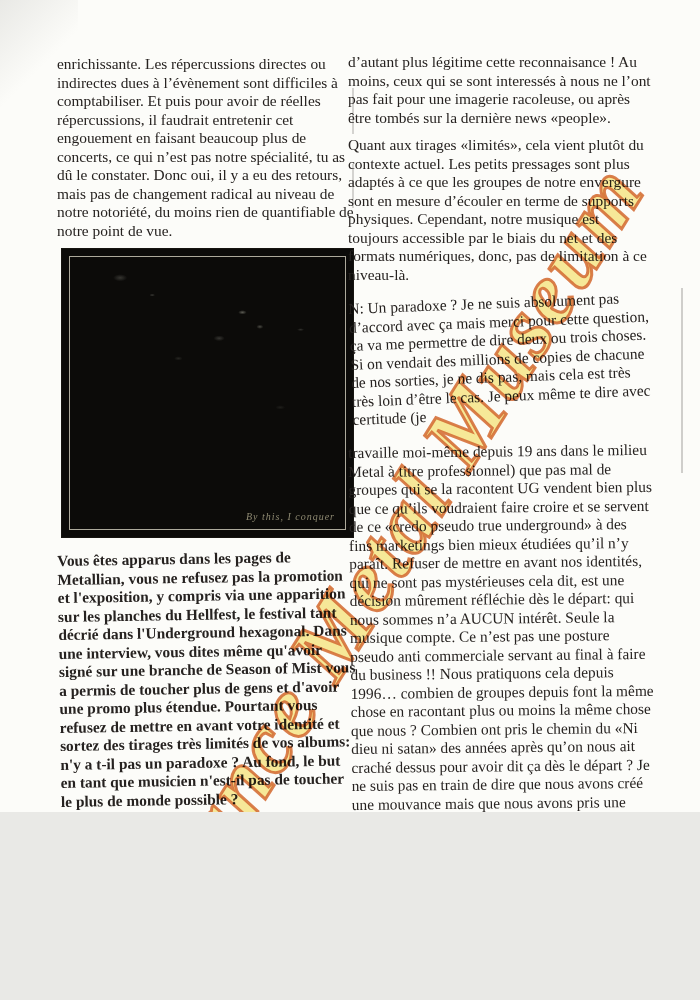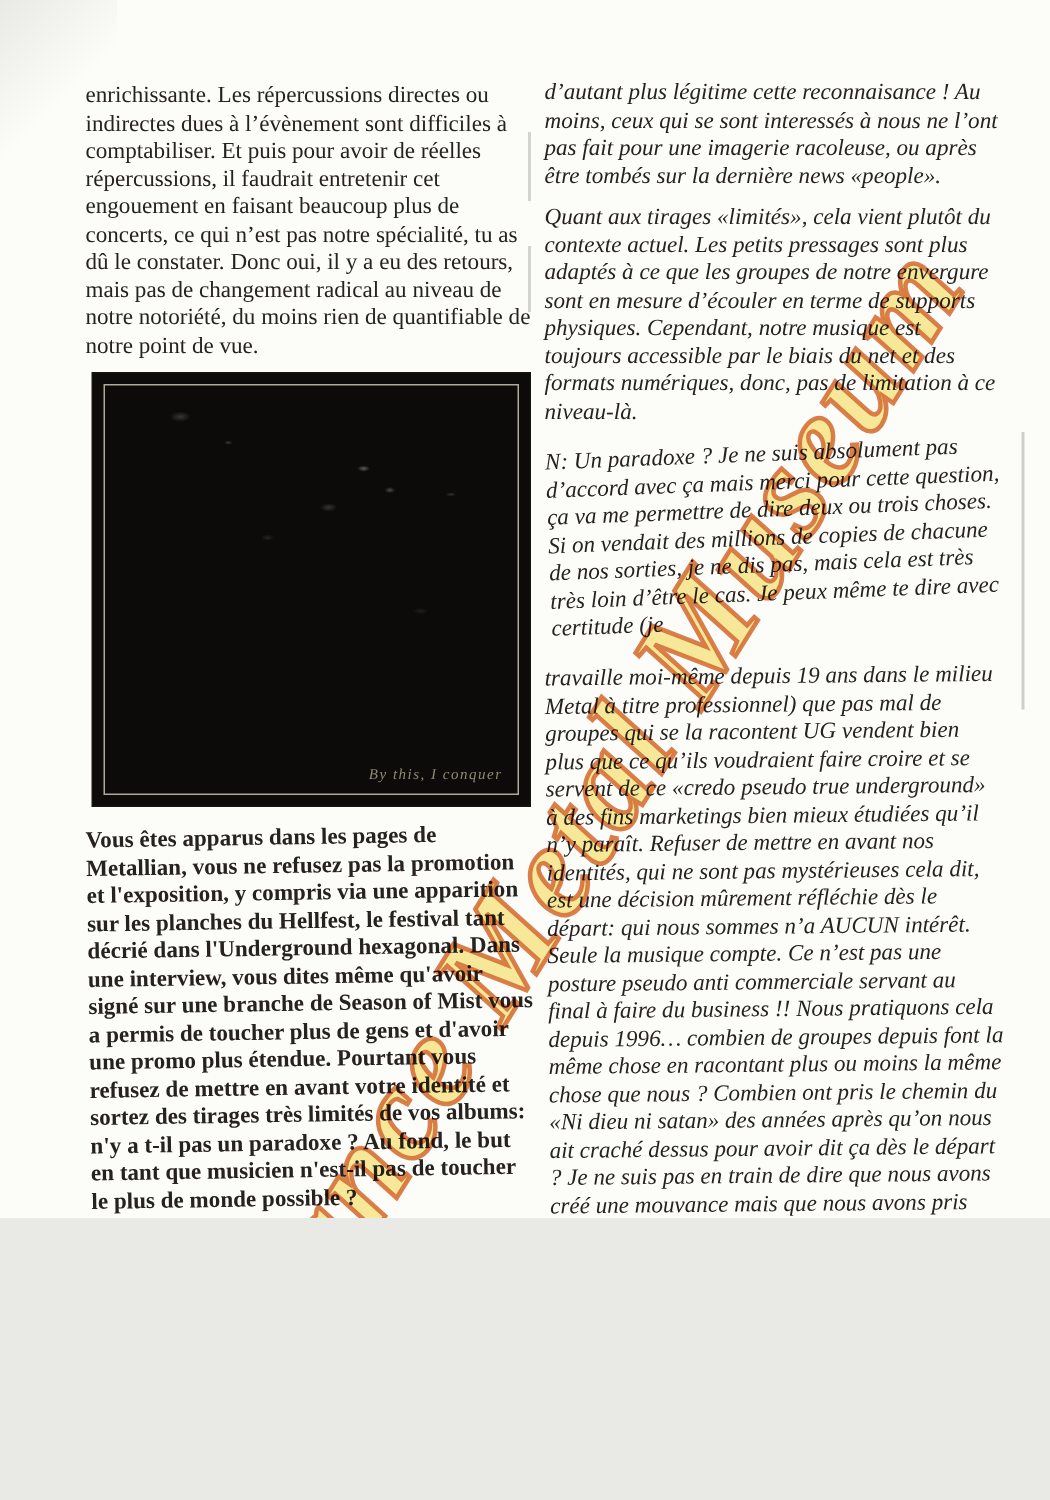--- a/index.html
+++ b/index.html
@@ -15,21 +15,21 @@
     opacity:.55;}
   .edge-line{position:absolute;background:#cfcecb;}
   .edge-line.a{left:681px;top:288px;width:2px;height:185px;}
   .edge-line.b{left:684px;top:818px;width:2px;height:38px;opacity:.7;}
   .gutter-mark{position:absolute;left:352px;width:2px;background:#d4d3d0;}
   .gutter-mark.a{top:88px;height:46px;}
   .gutter-mark.b{top:164px;height:44px;}
 
   .col{position:absolute;}
   .col-left{left:57px;top:55px;width:297px;}
-  .col-right{left:363px;top:53px;width:304px;font-style:italic;}
+  .col-right{left:348px;top:53px;width:304px;}
   .col p{font-size:15.4px;line-height:18.5px;margin:0 0 9px 0;text-align:left;}
   .question{font-weight:bold;transform:rotate(-0.9deg);transform-origin:left top;
     margin-top:4px !important;}
   .skew-a{transform:rotate(-2.2deg);transform-origin:left top;margin-top:16px !important;}
   .skew-b{transform:rotate(-0.6deg);transform-origin:left top;margin-top:14px !important;}
   .band-name{font-weight:bold;}
 
   
   .album{
     position:relative;width:291px;height:288px;margin:7px 0 15px 5px;

